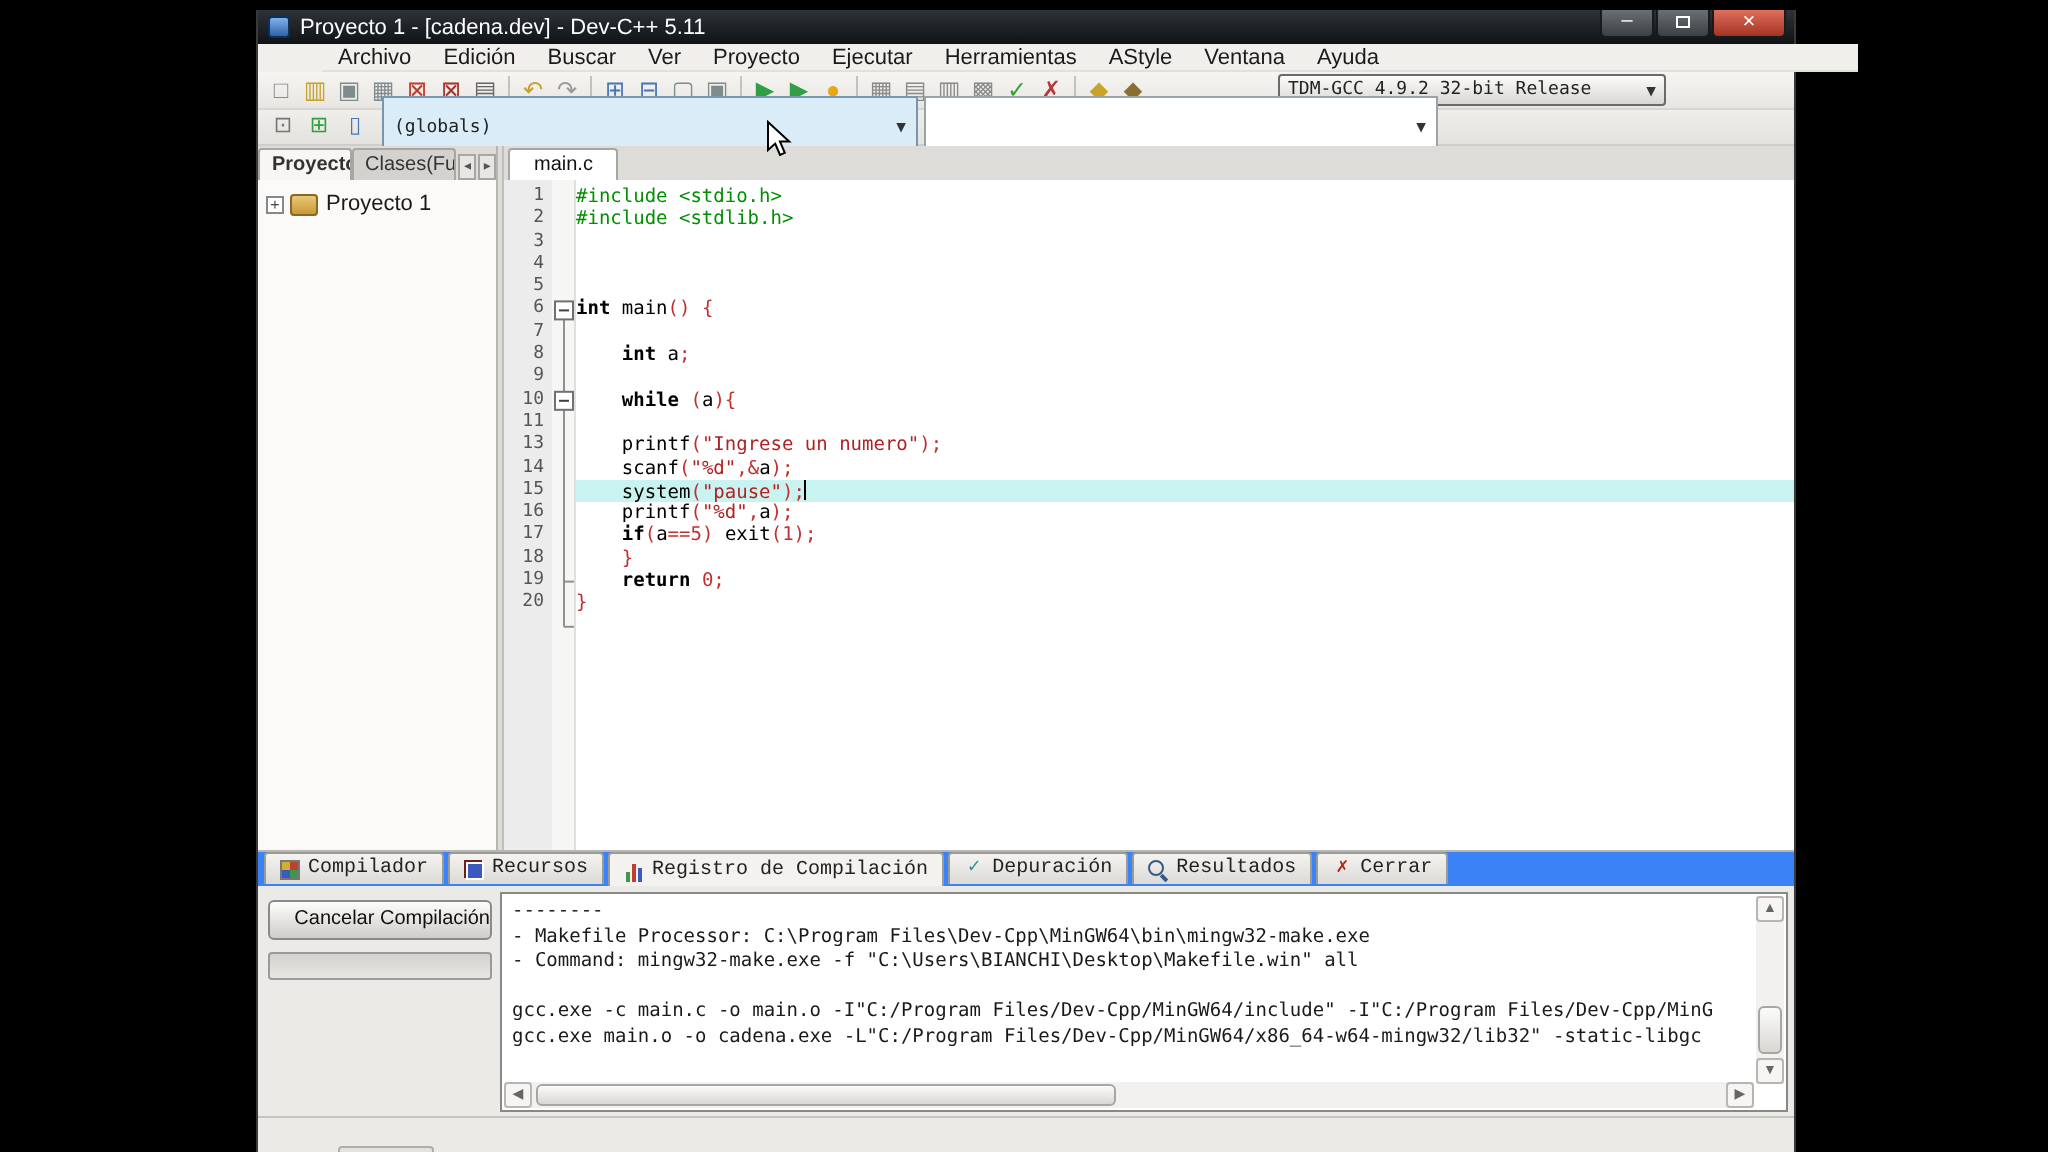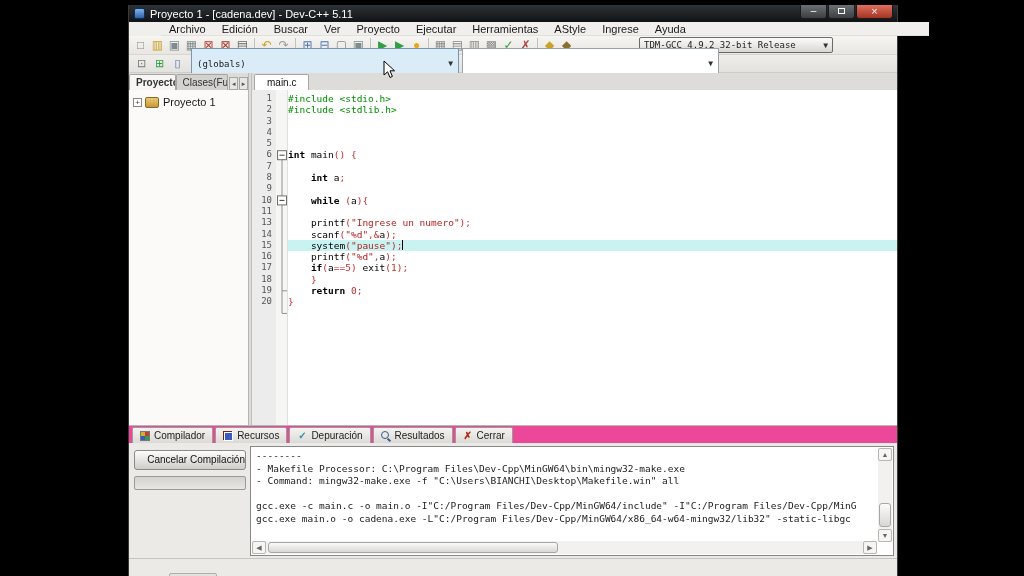--- a/index.html
+++ b/index.html
@@ -83,22 +83,22 @@
   .code-row { display:flex; height:11.3px; line-height:11.3px; }
   .ln { width:24px; text-align:right; padding-right:4px; font-family:"DejaVu Sans Mono", monospace;
         font-size:9px; color:#555; }
   .fold-sp { width:12px; }
   .code { flex:1; font-family:"DejaVu Sans Mono", monospace; font-size:9.5px; white-space:pre; color:#000; }
   .code.hl { background:#c9f3f0; }
   .tk-kw { font-weight:bold; color:#000; }
   .caret { display:inline-block; width:1px; height:10px; background:#000; vertical-align:-1px; }
 
   
-  #btabs { position:absolute; left:0; top:420px; width:100%; height:18px; background:#ec4899;
-           border-top:1px solid #b8b6b2; display:flex; align-items:flex-end; padding-left:3px; }
+  #btabs { position:absolute; left:0; top:420px; width:100%; height:18px; background:#3b82f6;
+           border-top:1px solid #b8b6b2; display:flex; align-items:flex-start; padding-left:3px;font-family:Liberation Mono, monospace; }
   .btab { display:flex; align-items:center; gap:4px; font-size:10px; color:#222;
           padding:2px 7px; border:1px solid #9a9a96; border-bottom:none; border-radius:2px 2px 0 0;
           background:linear-gradient(#f4f3f0,#dcdad6); margin-right:2px; white-space:nowrap; }
   .btab.active { background:#f3f2ef; padding-top:3px; }
   .bicon { width:10px; height:10px; display:inline-flex; align-items:flex-end; justify-content:center; position:relative; }
   .ic-grid { background:conic-gradient(#c04030 0 25%, #3a9a4a 25% 50%, #3a5ac0 50% 75%, #d0b030 75%); border:1px solid #777; }
   .ic-res { }
   .ic-res::before { content:""; position:absolute; left:0; top:0; width:7px; height:7px; background:#c04030; border:1px solid #702018; }
   .ic-res::after { content:""; position:absolute; right:0; bottom:0; width:7px; height:7px; background:#3a5ac0; border:1px solid #fff; }
   .ic-bars span { width:2px; margin-right:1px; display:inline-block; }
@@ -152,21 +152,21 @@
 
     <div id="menubar">
         <span class="menu-item">Archivo</span>
         <span class="menu-item">Edición</span>
         <span class="menu-item">Buscar</span>
         <span class="menu-item">Ver</span>
         <span class="menu-item">Proyecto</span>
         <span class="menu-item">Ejecutar</span>
         <span class="menu-item">Herramientas</span>
         <span class="menu-item">AStyle</span>
-        <span class="menu-item">Ingrese</span>
+        <span class="menu-item">Ventana</span>
         <span class="menu-item">Ayuda</span>
       </div>
 
     <div id="toolbar1">
       <span id="tb1-icons" style="display:flex;align-items:center;">
           <span class="tbicon" style="color: rgb(138, 138, 138);">□</span>
           <span class="tbicon" style="color: rgb(201, 162, 39);">▥</span>
           <span class="tbicon" style="color: rgb(127, 140, 141);">▣</span>
           <span class="tbicon" style="color: rgb(127, 140, 141);">▦</span>
           <span class="tbicon" style="color: rgb(192, 57, 43);">⊠</span>
@@ -351,20 +351,28 @@
 
     <div id="btabs">
       <span class="btab">
         <span class="bicon ic-grid"></span>
         <span>Compilador</span>
       </span>
       <span class="btab">
         <span class="bicon ic-res"></span>
         <span>Recursos</span>
       </span>
+      <span class="btab active">
+        <span class="bicon ic-bars">
+            <span style="height:5px;background:#3a9a4a;"></span>
+            <span style="height:9px;background:#c04030;"></span>
+            <span style="height:7px;background:#3a5ac0;"></span>
+          </span>
+        <span>Registro de Compilación</span>
+      </span>
       <span class="btab">
         <span class="bicon ic-check">✓</span>
         <span>Depuración</span>
       </span>
       <span class="btab">
         <span class="bicon ic-mag"></span>
         <span>Resultados</span>
       </span>
       <span class="btab">
         <span class="bicon ic-close">✗</span>

